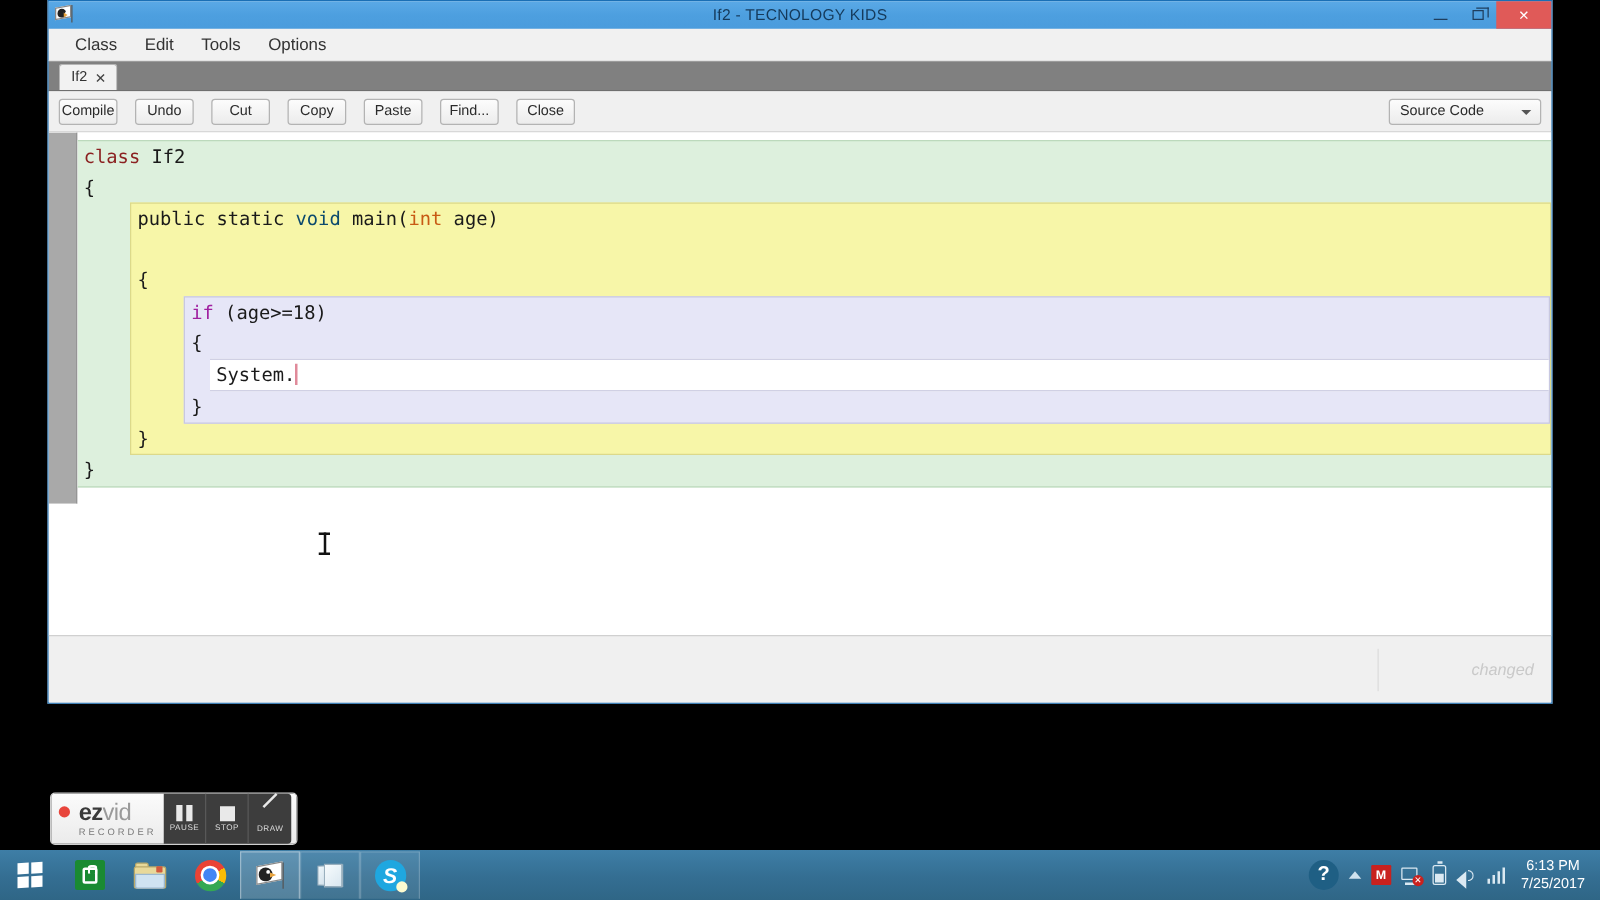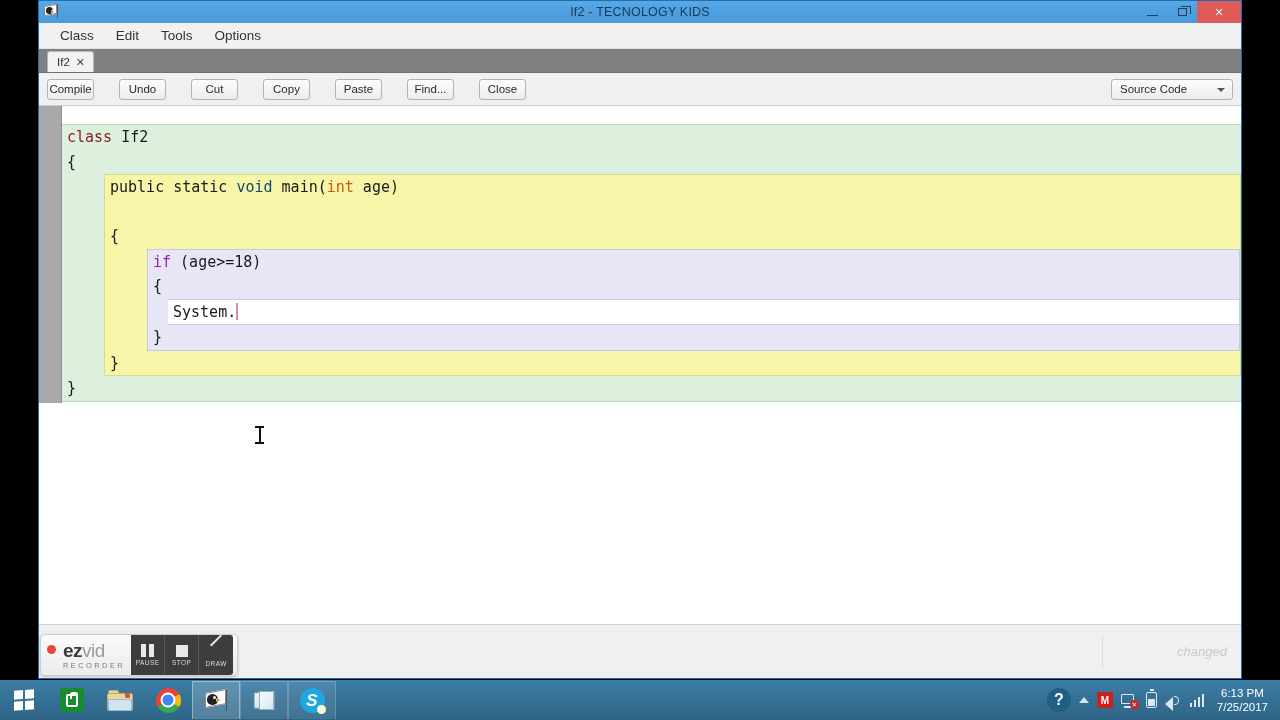--- a/index.html
+++ b/index.html
@@ -14,21 +14,21 @@
   #desktop {
     position: relative;
     width: 1280px; height: 720px;
     background: #000;
   }
 
   
   #window {
     position: absolute;
     left: 38px; top: 0px;
-    width: 1204px; height: 679px;
+    width: 1204px; height: 563px;
     background: #f0f0f0;
     border: 1px solid #1a6fb5;
     display: flex; flex-direction: column;
   }
 
   
   .titlebar {
     height: 22px;
     background: linear-gradient(to bottom,#5aa9e6 0%,#4d9fdf 50%,#4a9cdd 100%);
     display: flex; align-items: center;
@@ -95,21 +95,21 @@
 
   
   .toolbar {
     height: 33px; background: #f0f0f0;
     display: flex; align-items: center; padding: 0 8px;
     border-bottom: 1px solid #cfcfcf;
     flex: none;
   }
   .tool-btn {
     height: 21px; min-width: 47px;
-    margin-right: 25px; padding: 0 0;
+    margin-right: 14px; padding: 0 0;
     background: linear-gradient(to bottom,#fcfcfc,#ececec);
     border: 1px solid #b3b3b3; border-radius: 3px;
     font-size: 11.5px; color: #2b2b2b;
     display: flex; align-items: center; justify-content: center;
   }
   .combo {
     margin-left: auto;
     height: 21px; width: 122px;
     background: linear-gradient(to bottom,#fcfcfc,#ececec);
     border: 1px solid #b3b3b3; border-radius: 3px;
@@ -142,21 +142,21 @@
     border-right: 1px solid #8e8e8e;
   }
   .code {
     flex: 1 1 auto;
     position: relative;
     background: #fff;
     font-family: "DejaVu Sans Mono", monospace;
     font-size: 15px;
     line-height: 24.5px;
     color: #1a1a1a;
-    padding-top: 18px;
+    padding-top: 6px;
     overflow: hidden;
   }
   .code-white-pad { background:#fff; }
 
   
   .scope-class {
     background: #ddf0dd;
     border-top: 1px solid #bcd9bc;
     border-bottom: 1px solid #bcd9bc;
   }

